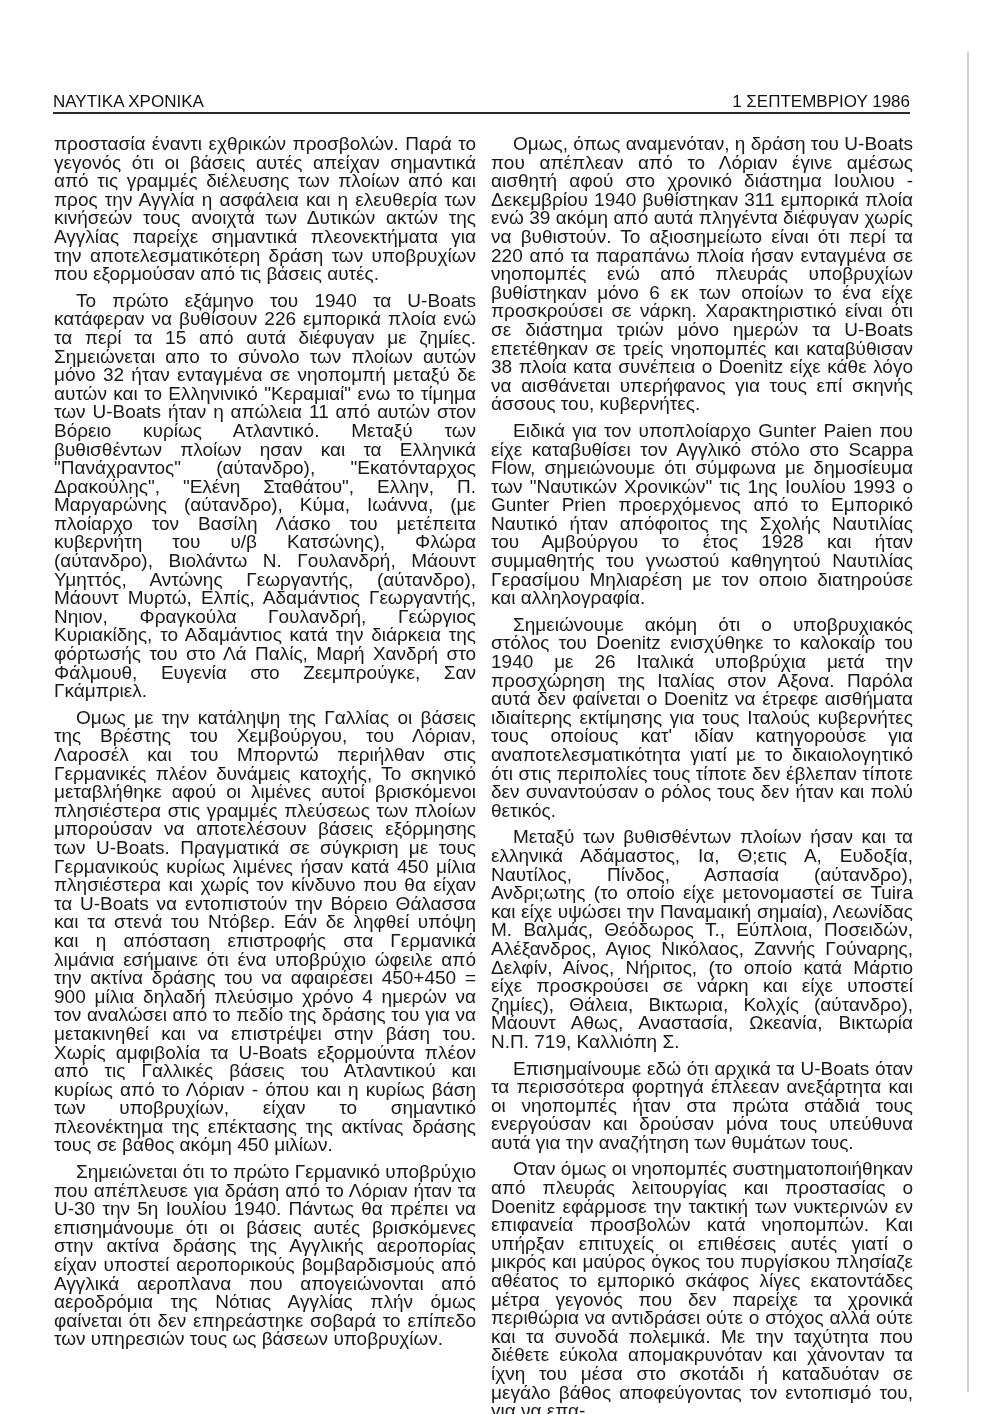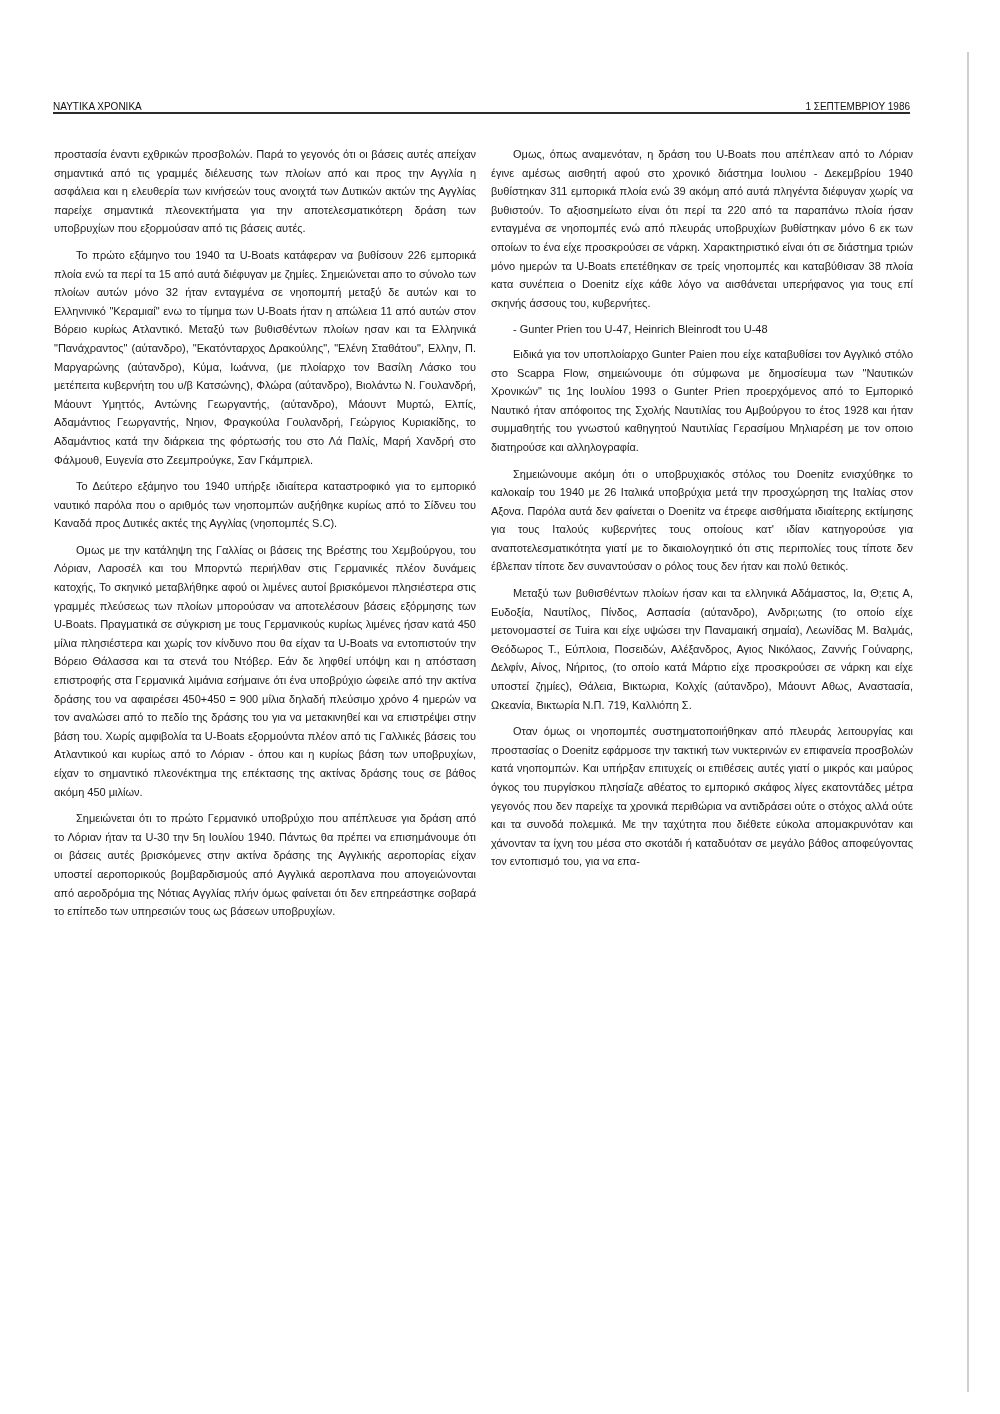--- a/index.html
+++ b/index.html
@@ -7,27 +7,27 @@
     width: 1000px; height: 1414px; background: #ffffff; position: relative; overflow: hidden;
     font-family: "Liberation Sans", "DejaVu Sans", sans-serif; color: #1a1a1a;
   }
   .fold-line {
     position: absolute; left: 967px; top: 52px; width: 2px; height: 1340px;
     background: #cfcfcf;
   }
   .header {
     position: absolute; left: 53px; top: 88px; width: 857px; height: 24px;
     display: flex; justify-content: space-between; align-items: flex-end;
-    font-size: 10px; letter-spacing: 0px; color: #111;
+    font-size: 17px; letter-spacing: 0px; color: #111;
   }
   .header-rule {
     position: absolute; left: 53px; top: 112px; width: 857px; height: 2px; background: #2a2a2a;
   }
   .col {
-    position: absolute; top: 145px; font-size: 11px; line-height: 18.6px; text-align: justify;
+    position: absolute; top: 135px; font-size: 19px; line-height: 18.6px; text-align: justify;
     hyphens: manual;
   }
   .col-left { left: 54px; width: 422px; }
   .col-right { left: 491px; width: 422px; }
   .col p { margin: 0 0 8px 0; text-indent: 22px; }
   .col p.noindent { text-indent: 0; }
   .col p.list { text-indent: 22px; margin-bottom: 6px; }
 </style>
 </head>
 <body>
@@ -36,25 +36,24 @@
 
 <div class="header">
   <span>ΝΑΥΤΙΚΑ ΧΡΟΝΙΚΑ</span>
   <span>1 ΣΕΠΤΕΜΒΡΙΟΥ 1986</span>
 </div>
 <div class="header-rule"></div>
 
 <div class="col col-left">
   <p class="noindent">προστασία έναντι εχθρικών προσβολών. Παρά το γεγονός ότι οι βάσεις αυτές απείχαν σημαντικά από τις γραμμές διέλευσης των πλοίων από και προς την Αγγλία η ασφάλεια και η ελευθερία των κινήσεών τους ανοιχτά των Δυτικών ακτών της Αγγλίας παρείχε σημαντικά πλεονεκτήματα για την αποτελεσματικότερη δράση των υποβρυχίων που εξορμούσαν από τις βάσεις αυτές.</p>
   <p>Το πρώτο εξάμηνο του 1940 τα U-Boats κατάφεραν να βυθίσουν 226 εμπορικά πλοία ενώ τα περί τα 15 από αυτά διέφυγαν με ζημίες. Σημειώνεται απο το σύνολο των πλοίων αυτών μόνο 32 ήταν ενταγμένα σε νηοπομπή μεταξύ δε αυτών και το Ελληνινικό "Κεραμιαί" ενω το τίμημα των U-Boats ήταν η απώλεια 11 από αυτών στον Βόρειο κυρίως Ατλαντικό. Μεταξύ των βυθισθέντων πλοίων ησαν και τα Ελληνικά "Πανάχραντος" (αύτανδρο), "Εκατόνταρχος Δρακούλης", "Ελένη Σταθάτου", Ελλην, Π. Μαργαρώνης (αύτανδρο), Κύμα, Ιωάννα, (με πλοίαρχο τον Βασίλη Λάσκο του μετέπειτα κυβερνήτη του υ/β Κατσώνης), Φλώρα (αύτανδρο), Βιολάντω Ν. Γουλανδρή, Μάουντ Υμηττός, Αντώνης Γεωργαντής, (αύτανδρο), Μάουντ Μυρτώ, Ελπίς, Αδαμάντιος Γεωργαντής, Νηιον, Φραγκούλα Γουλανδρή, Γεώργιος Κυριακίδης, το Αδαμάντιος κατά την διάρκεια της φόρτωσής του στο Λά Παλίς, Μαρή Χανδρή στο Φάλμουθ, Ευγενία στο Ζεεμπρούγκε, Σαν Γκάμπριελ.</p>
-  <p>Το Δεύτερο εξάμηνο του 1940 υπήρξε ιδιαίτερα καταστροφικό για το εμπορικό ναυτικό παρόλα που ο αριθμός των νηοπομπών αυξήθηκε κυρίως από το Σίδνευ του Καναδά προς Δυτικές ακτές της Αγγλίας (νηοπομπές S.C).</p>
   <p>Ομως με την κατάληψη της Γαλλίας οι βάσεις της Βρέστης του Χεμβούργου, του Λόριαν, Λαροσέλ και του Μπορντώ περιήλθαν στις Γερμανικές πλέον δυνάμεις κατοχής, Το σκηνικό μεταβλήθηκε αφού οι λιμένες αυτοί βρισκόμενοι πλησιέστερα στις γραμμές πλεύσεως των πλοίων μπορούσαν να αποτελέσουν βάσεις εξόρμησης των U-Boats. Πραγματικά σε σύγκριση με τους Γερμανικούς κυρίως λιμένες ήσαν κατά 450 μίλια πλησιέστερα και χωρίς τον κίνδυνο που θα είχαν τα U-Boats να εντοπιστούν την Βόρειο Θάλασσα και τα στενά του Ντόβερ. Εάν δε ληφθεί υπόψη και η απόσταση επιστροφής στα Γερμανικά λιμάνια εσήμαινε ότι ένα υποβρύχιο ώφειλε από την ακτίνα δράσης του να αφαιρέσει 450+450 = 900 μίλια δηλαδή πλεύσιμο χρόνο 4 ημερών να τον αναλώσει από το πεδίο της δράσης του για να μετακινηθεί και να επιστρέψει στην βάση του. Χωρίς αμφιβολία τα U-Boats εξορμούντα πλέον από τις Γαλλικές βάσεις του Ατλαντικού και κυρίως από το Λόριαν - όπου και η κυρίως βάση των υποβρυχίων, είχαν το σημαντικό πλεονέκτημα της επέκτασης της ακτίνας δράσης τους σε βάθος ακόμη 450 μιλίων.</p>
   <p>Σημειώνεται ότι το πρώτο Γερμανικό υποβρύχιο που απέπλευσε για δράση από το Λόριαν ήταν τα U-30 την 5η Ιουλίου 1940. Πάντως θα πρέπει να επισημάνουμε ότι οι βάσεις αυτές βρισκόμενες στην ακτίνα δράσης της Αγγλικής αεροπορίας είχαν υποστεί αεροπορικούς βομβαρδισμούς από Αγγλικά αεροπλανα που απογειώνονται από αεροδρόμια της Νότιας Αγγλίας πλήν όμως φαίνεται ότι δεν επηρεάστηκε σοβαρά το επίπεδο των υπηρεσιών τους ως βάσεων υποβρυχίων.</p>
 </div>
 
 <div class="col col-right">
   <p>Ομως, όπως αναμενόταν, η δράση του U-Boats που απέπλεαν από το Λόριαν έγινε αμέσως αισθητή αφού στο χρονικό διάστημα Ιουλιου - Δεκεμβρίου 1940 βυθίστηκαν 311 εμπορικά πλοία ενώ 39 ακόμη από αυτά πληγέντα διέφυγαν χωρίς να βυθιστούν. Το αξιοσημείωτο είναι ότι περί τα 220 από τα παραπάνω πλοία ήσαν ενταγμένα σε νηοπομπές ενώ από πλευράς υποβρυχίων βυθίστηκαν μόνο 6 εκ των οποίων το ένα είχε προσκρούσει σε νάρκη. Χαρακτηριστικό είναι ότι σε διάστημα τριών μόνο ημερών τα U-Boats επετέθηκαν σε τρείς νηοπομπές και καταβύθισαν 38 πλοία κατα συνέπεια ο Doenitz είχε κάθε λόγο να αισθάνεται υπερήφανος για τους επί σκηνής άσσους του, κυβερνήτες.</p>
-  <p class="list">- Gunter Prien του U-47, Heinrich Bleinrodt του U-48</p>
   <p>Ειδικά για τον υποπλοίαρχο Gunter Paien που είχε καταβυθίσει τον Αγγλικό στόλο στο Scappa Flow, σημειώνουμε  ότι σύμφωνα με δημοσίευμα των "Ναυτικών Χρονικών" τις 1ης Ιουλίου 1993 ο Gunter Prien προερχόμενος από το Εμπορικό Ναυτικό  ήταν απόφοιτος της Σχολής Ναυτιλίας του Αμβούργου το έτος 1928 και ήταν συμμαθητής του γνωστού καθηγητού Ναυτιλίας Γερασίμου Μηλιαρέση με τον οποιο διατηρούσε και αλληλογραφία.</p>
   <p>Σημειώνουμε ακόμη ότι ο υποβρυχιακός στόλος του Doenitz  ενισχύθηκε το καλοκαίρ του 1940 με 26 Ιταλικά υποβρύχια μετά την προσχώρηση της Ιταλίας στον Αξονα. Παρόλα αυτά δεν φαίνεται ο Doenitz να έτρεφε αισθήματα ιδιαίτερης εκτίμησης για τους Ιταλούς κυβερνήτες τους οποίους κατ' ιδίαν κατηγορούσε για αναποτελεσματικότητα γιατί με το δικαιολογητικό ότι στις περιπολίες τους τίποτε δεν έβλεπαν τίποτε δεν συναντούσαν ο ρόλος τους δεν ήταν και πολύ θετικός.</p>
   <p>Μεταξύ των βυθισθέντων πλοίων ήσαν και τα ελληνικά Αδάμαστος, Ια, Θ;ετις Α, Ευδοξία, Ναυτίλος, Πίνδος, Ασπασία (αύτανδρο), Ανδρι;ωτης (το οποίο είχε μετονομαστεί σε Tuira και είχε υψώσει την Παναμαική σημαία), Λεωνίδας Μ. Βαλμάς, Θεόδωρος Τ., Εύπλοια, Ποσειδών, Αλέξανδρος, Αγιος Νικόλαος, Ζαννής Γούναρης, Δελφίν, Αίνος, Νήριτος, (το οποίο κατά Μάρτιο είχε προσκρούσει σε νάρκη και είχε υποστεί ζημίες), Θάλεια, Βικτωρια, Κολχίς (αύτανδρο), Μάουντ Αθως, Αναστασία, Ωκεανία, Βικτωρία Ν.Π. 719, Καλλιόπη Σ.</p>
+  <p>Επισημαίνουμε εδώ ότι αρχικά τα U-Boats  όταν τα περισσότερα φορτηγά έπλεεαν ανεξάρτητα και οι νηοπομπές ήταν στα πρώτα στάδιά τους ενεργούσαν και δρούσαν μόνα τους υπεύθυνα αυτά για την αναζήτηση των θυμάτων τους.</p>
   <p>Οταν όμως οι νηοπομπές συστηματοποιήθηκαν από πλευράς λειτουργίας και προστασίας ο  Doenitz  εφάρμοσε την τακτική των νυκτερινών εν επιφανεία προσβολών κατά νηοπομπών. Και υπήρξαν επιτυχείς οι επιθέσεις αυτές γιατί ο μικρός και μαύρος όγκος του πυργίσκου πλησίαζε αθέατος το εμπορικό σκάφος λίγες εκατοντάδες μέτρα γεγονός που δεν παρείχε τα χρονικά περιθώρια να αντιδράσει ούτε ο στόχος αλλά ούτε και τα συνοδά πολεμικά. Με την ταχύτητα που διέθετε εύκολα απομακρυνόταν και χάνονταν τα ίχνη του μέσα στο σκοτάδι ή καταδυόταν σε μεγάλο βάθος αποφεύγοντας τον εντοπισμό του, για να επα-</p>
 </div>
 
 </body></html>

